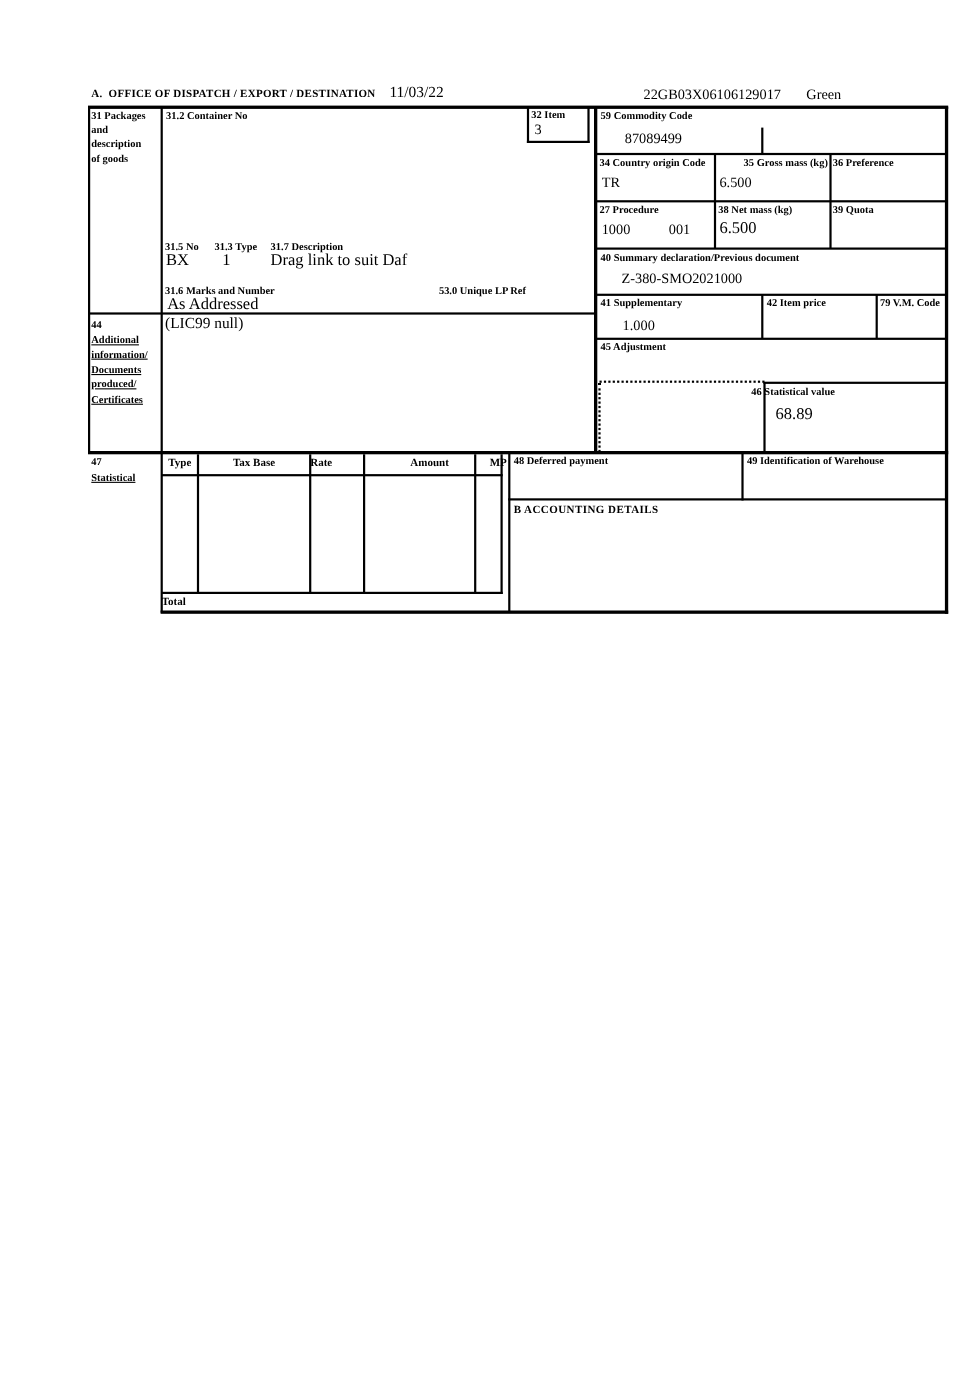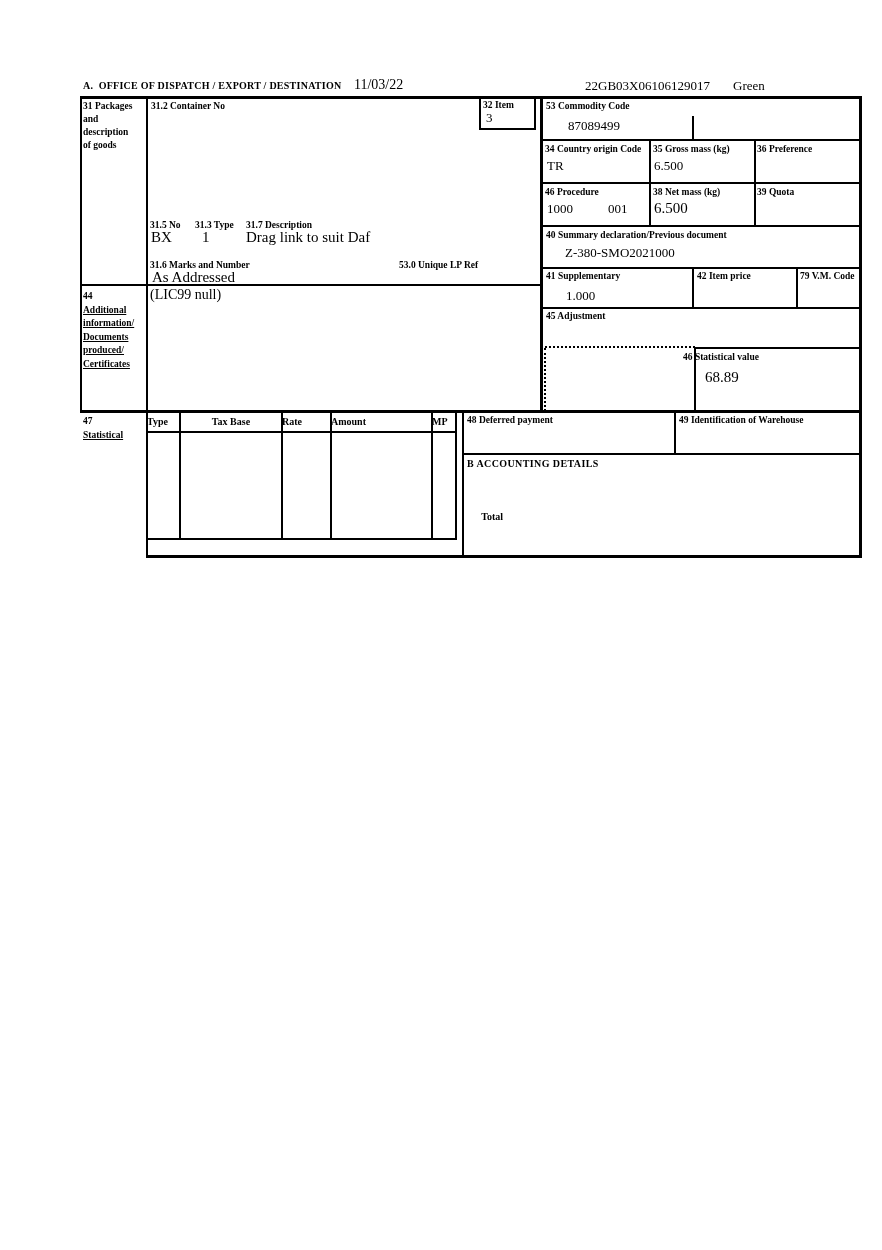--- a/index.html
+++ b/index.html
@@ -86,30 +86,30 @@
   <div class="val v15" style="left:151px;top:230px">BX</div>
   <div class="val v15" style="left:202px;top:230px">1</div>
   <div class="val v15" style="left:246px;top:230px">Drag link to suit Daf</div>
   <div class="lbl" style="left:150px;top:260px">31.6 Marks and Number</div>
   <div class="lbl" style="left:399px;top:260px">53.0 Unique LP Ref</div>
   <div class="val v15" style="left:152px;top:270px">As Addressed</div>
 
   <div class="lbl" style="left:483px;top:100px">32 Item</div>
   <div class="val v13" style="left:486px;top:110px">3</div>
 
-  <div class="lbl" style="left:546px;top:101px">53 Commodity Code</div>
+  <div class="lbl" style="left:546px;top:101px">59 Commodity Code</div>
   <div class="val v145" style="left:568px;top:118px">87089499</div>
 
   <div class="lbl" style="left:545px;top:144px">34 Country origin Code</div>
   <div class="val v145" style="left:547px;top:158px">TR</div>
-  <div class="lbl" style="left:653px;top:144px">35 Gross mass (kg)</div>
+  <div class="lbl" style="left:676px;top:144px">35 Gross mass (kg)</div>
   <div class="val v145" style="left:654px;top:158px">6.500</div>
   <div class="lbl" style="left:757px;top:144px">36 Preference</div>
 
-  <div class="lbl" style="left:545px;top:187px">46 Procedure</div>
+  <div class="lbl" style="left:545px;top:187px">27 Procedure</div>
   <div class="val v145" style="left:547px;top:201px">1000</div>
   <div class="val v145" style="left:608px;top:201px">001</div>
   <div class="lbl" style="left:653px;top:187px">38 Net mass (kg)</div>
   <div class="val v15" style="left:654px;top:201px">6.500</div>
   <div class="lbl" style="left:757px;top:187px">39 Quota</div>
 
   <div class="lbl" style="left:546px;top:230px">40 Summary declaration/Previous document</div>
   <div class="val v145" style="left:565px;top:245px">Z-380-SMO2021000</div>
 
   <div class="lbl" style="left:546px;top:271px">41 Supplementary</div>
@@ -129,25 +129,25 @@
 
   <div class="lbl" style="left:546px;top:311px">45 Adjustment</div>
 
   <div class="lbl" style="left:683px;top:352px">46 Statistical value</div>
   <div class="val v15" style="left:705px;top:370px">68.89</div>
 
   <div class="side lh135" style="left:83px;top:415px">
     <div>47</div>
     <div class="u">Statistical</div>
   </div>
-  <div class="th" style="left:147px;top:416px;width:33px;">Type</div>
+  <div class="th" style="left:147px;top:416px;width:33px;text-align:center">Type</div>
   <div class="th" style="left:180px;top:416px;width:102px;text-align:center">Tax Base</div>
   <div class="th" style="left:282px;top:416px;width:46px;text-align:left">Rate</div>
-  <div class="th" style="left:331px;top:416px;width:85px;text-align:left">Amount</div>
-  <div class="th" style="left:432px;top:416px;width:42px;text-align:left">MP</div>
-  <div class="th" style="left:147px;top:511px;width:356px;text-align:right">Total</div>
+  <div class="th" style="left:348px;top:416px;width:85px;text-align:center">Amount</div>
+  <div class="th" style="left:432px;top:416px;width:42px;text-align:center">MP</div>
+  <div class="th" style="left:147px;top:542px;width:356px;text-align:left">Total</div>
 
   <div class="lbl" style="left:467px;top:415px">48 Deferred payment</div>
   <div class="lbl" style="left:679px;top:415px">49 Identification of Warehouse</div>
 
   <div class="hdr" style="left:467px;top:458px;letter-spacing:.4px">B ACCOUNTING DETAILS</div>
 
 </div>
 
 </body></html>

